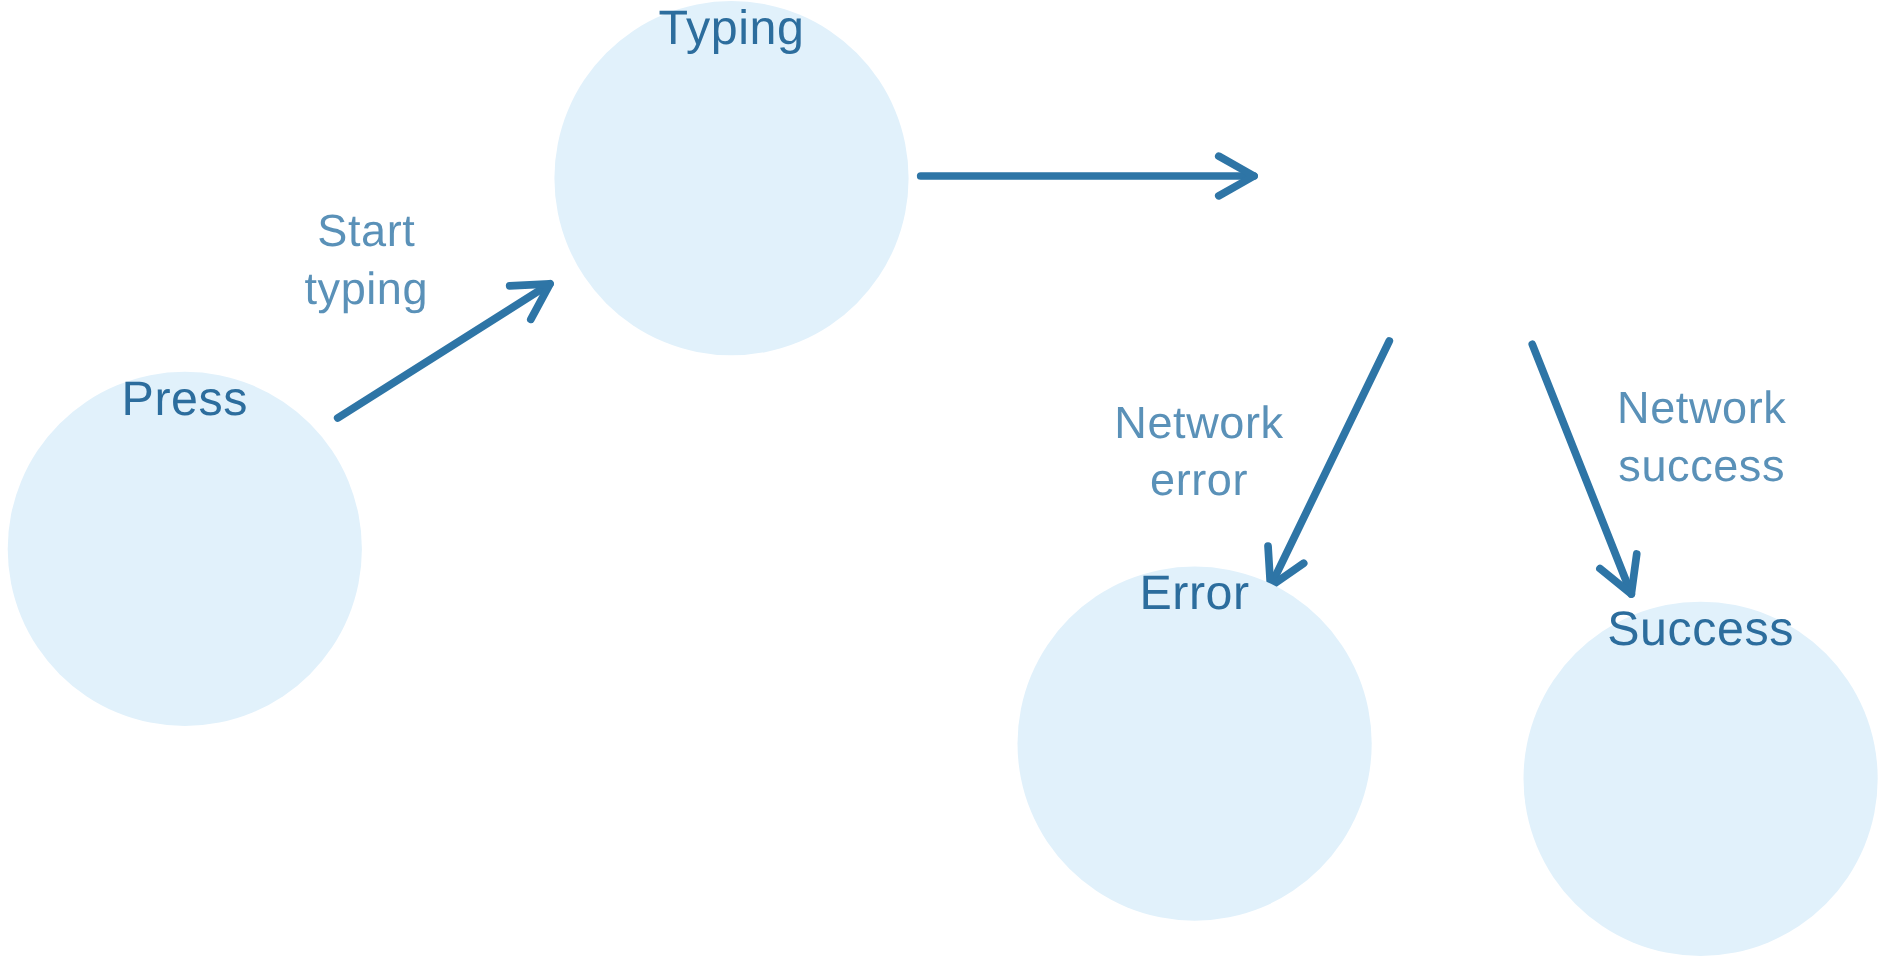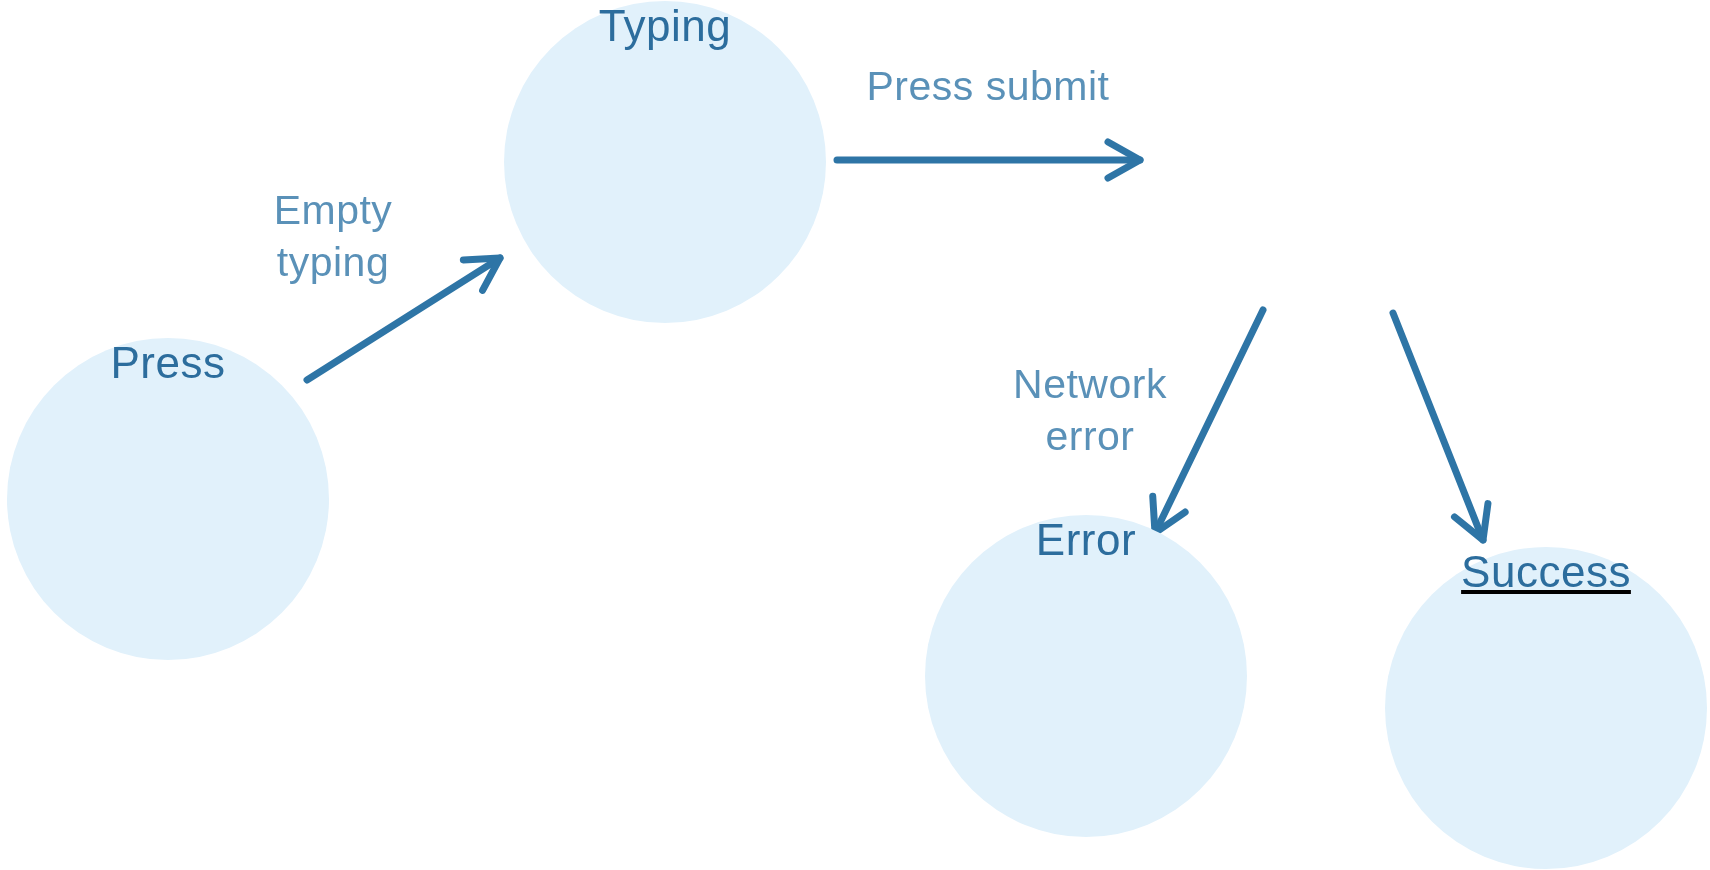--- a/index.html
+++ b/index.html
@@ -40,21 +40,21 @@
     text-align: center;
     font-size: 41px;
     line-height: 1.27;
     letter-spacing: 0.5px;
     color: rgba(44, 114, 164, 0.78);
   }
   #node-empty      { left: 7px;    top: 338px; }
   #node-typing     { left: 504px;  top: 1px;   }
   #node-submitting { left: 1172px; top: 2px;   }
   #node-error      { left: 925px;  top: 515px; }
-  #node-success    { left: 1385px; top: 547px; text-decoration: underline; }
+  #node-success    { left: 1385px; top: 547px; }
 
   #label-start-typing    { left: 333px;  top: 236px; width: 170px; }
   #label-press-submit    { left: 988px;  top: 86px;  white-space: nowrap; }
   #label-network-error   { left: 1090px; top: 410px; width: 200px; }
   #label-network-success { left: 1547px; top: 397px; width: 210px; }
 </style>
 </head>
 <body>
 
 <div id="canvas">
@@ -81,20 +81,20 @@
 
 
   <div class="node" id="node-error">
     <span class="node-label">Error</span>
   </div>
 
   <div class="node" id="node-success">
     <span class="node-label">Success</span>
   </div>
 
-  <div class="t-label" id="label-start-typing">Empty typing</div>
+  <div class="t-label" id="label-start-typing">Start typing</div>
 
-  <div class="t-label" id="label-press-submit">Press submit</div>
 
   <div class="t-label" id="label-network-error">Network error</div>
 
+  <div class="t-label" id="label-network-success">Network success</div>
 
 </div>
 
 </body></html>

